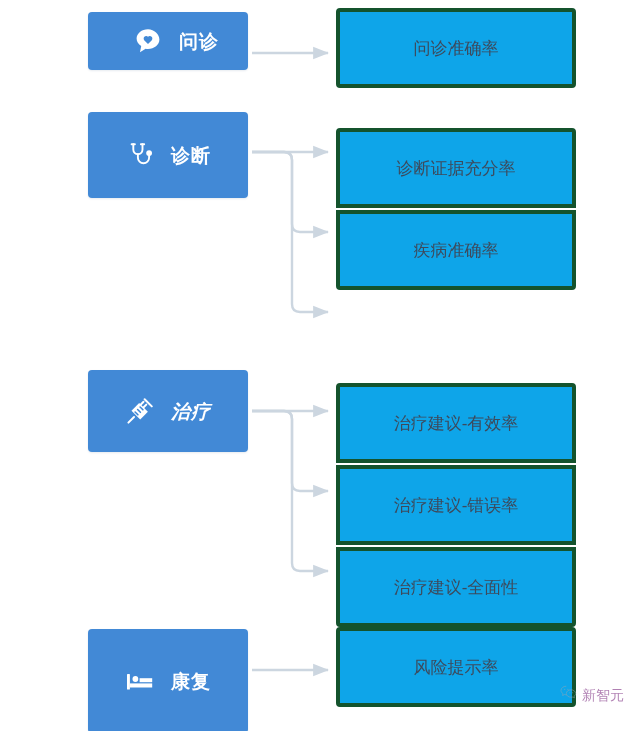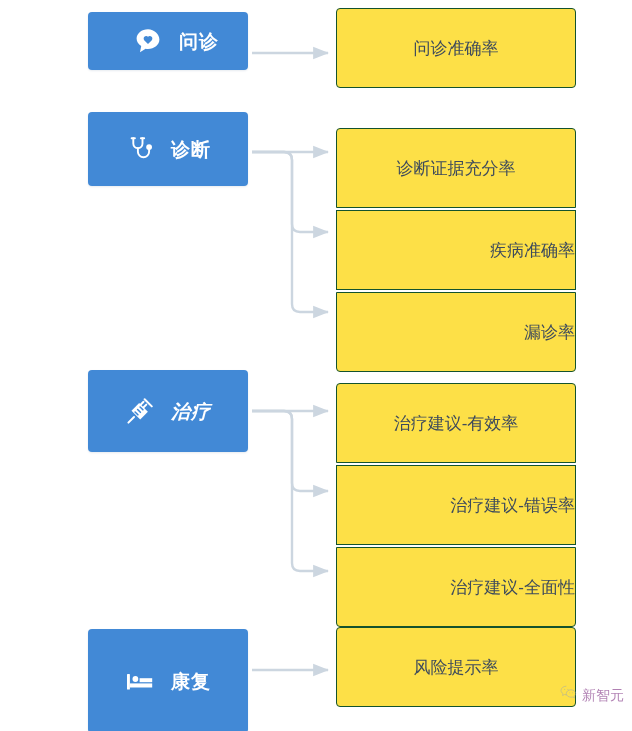--- a/index.html
+++ b/index.html
@@ -53,35 +53,35 @@
   .stage-label {
     color: #ffffff;
     font-size: 19px;
     font-weight: bold;
     letter-spacing: 1px;
     line-height: 1;
     white-space: nowrap;
   }
 
   .stage-consult { top: 12px;  height: 58px; padding-left: 16px; }
-  .stage-diagnose{ top: 112px; height: 74px; }
+  .stage-diagnose{ top: 112px; height: 86px; }
   .stage-treat   { top: 370px; height: 82px; font-style: italic; }
   .stage-rehab   { top: 629px; height: 104px; }
 
   
   .metric-group {
     position: absolute;
     left: 336px;
     width: 240px;
     box-sizing: border-box;
   }
   .metric {
     box-sizing: border-box;
-    background: #fde047;
-    border: 1px solid #14532d;
+    background: #0ea5e9;
+    border: 4px solid #14532d;
     display: flex;
     align-items: center;
     justify-content: center;
     height: 80px;
   }
   .metric-text {
     color: #3d4a5c;
     font-size: 17px;
     line-height: 1;
     white-space: nowrap;
@@ -91,21 +91,20 @@
   .metric-group .metric:first-child {
     border-top-left-radius: 4px;
     border-top-right-radius: 4px;
   }
   .metric-group .metric:last-child {
     border-bottom-left-radius: 4px;
     border-bottom-right-radius: 4px;
   }
   .metric-group .metric + .metric {
     margin-top: 2px;
-    justify-content: flex-end;
   }
 
   .group-consult  { top: 8px; }
   .group-diagnose { top: 128px; }
   .group-treat    { top: 383px; border-radius: 6px; }
   .group-rehab    { top: 627px; }
 
   
   #connectors {
     position: absolute;
@@ -235,23 +234,20 @@
       <span class="metric-text">问诊准确率</span>
     </div>
   </div>
 
   <div class="metric-group group-diagnose">
     <div class="metric">
       <span class="metric-text">诊断证据充分率</span>
     </div>
     <div class="metric">
       <span class="metric-text">疾病准确率</span>
-    </div>
-    <div class="metric">
-      <span class="metric-text">漏诊率</span>
     </div>
   </div>
 
   <div class="metric-group group-treat">
     <div class="metric">
       <span class="metric-text">治疗建议-有效率</span>
     </div>
     <div class="metric">
       <span class="metric-text">治疗建议-错误率</span>
     </div>

